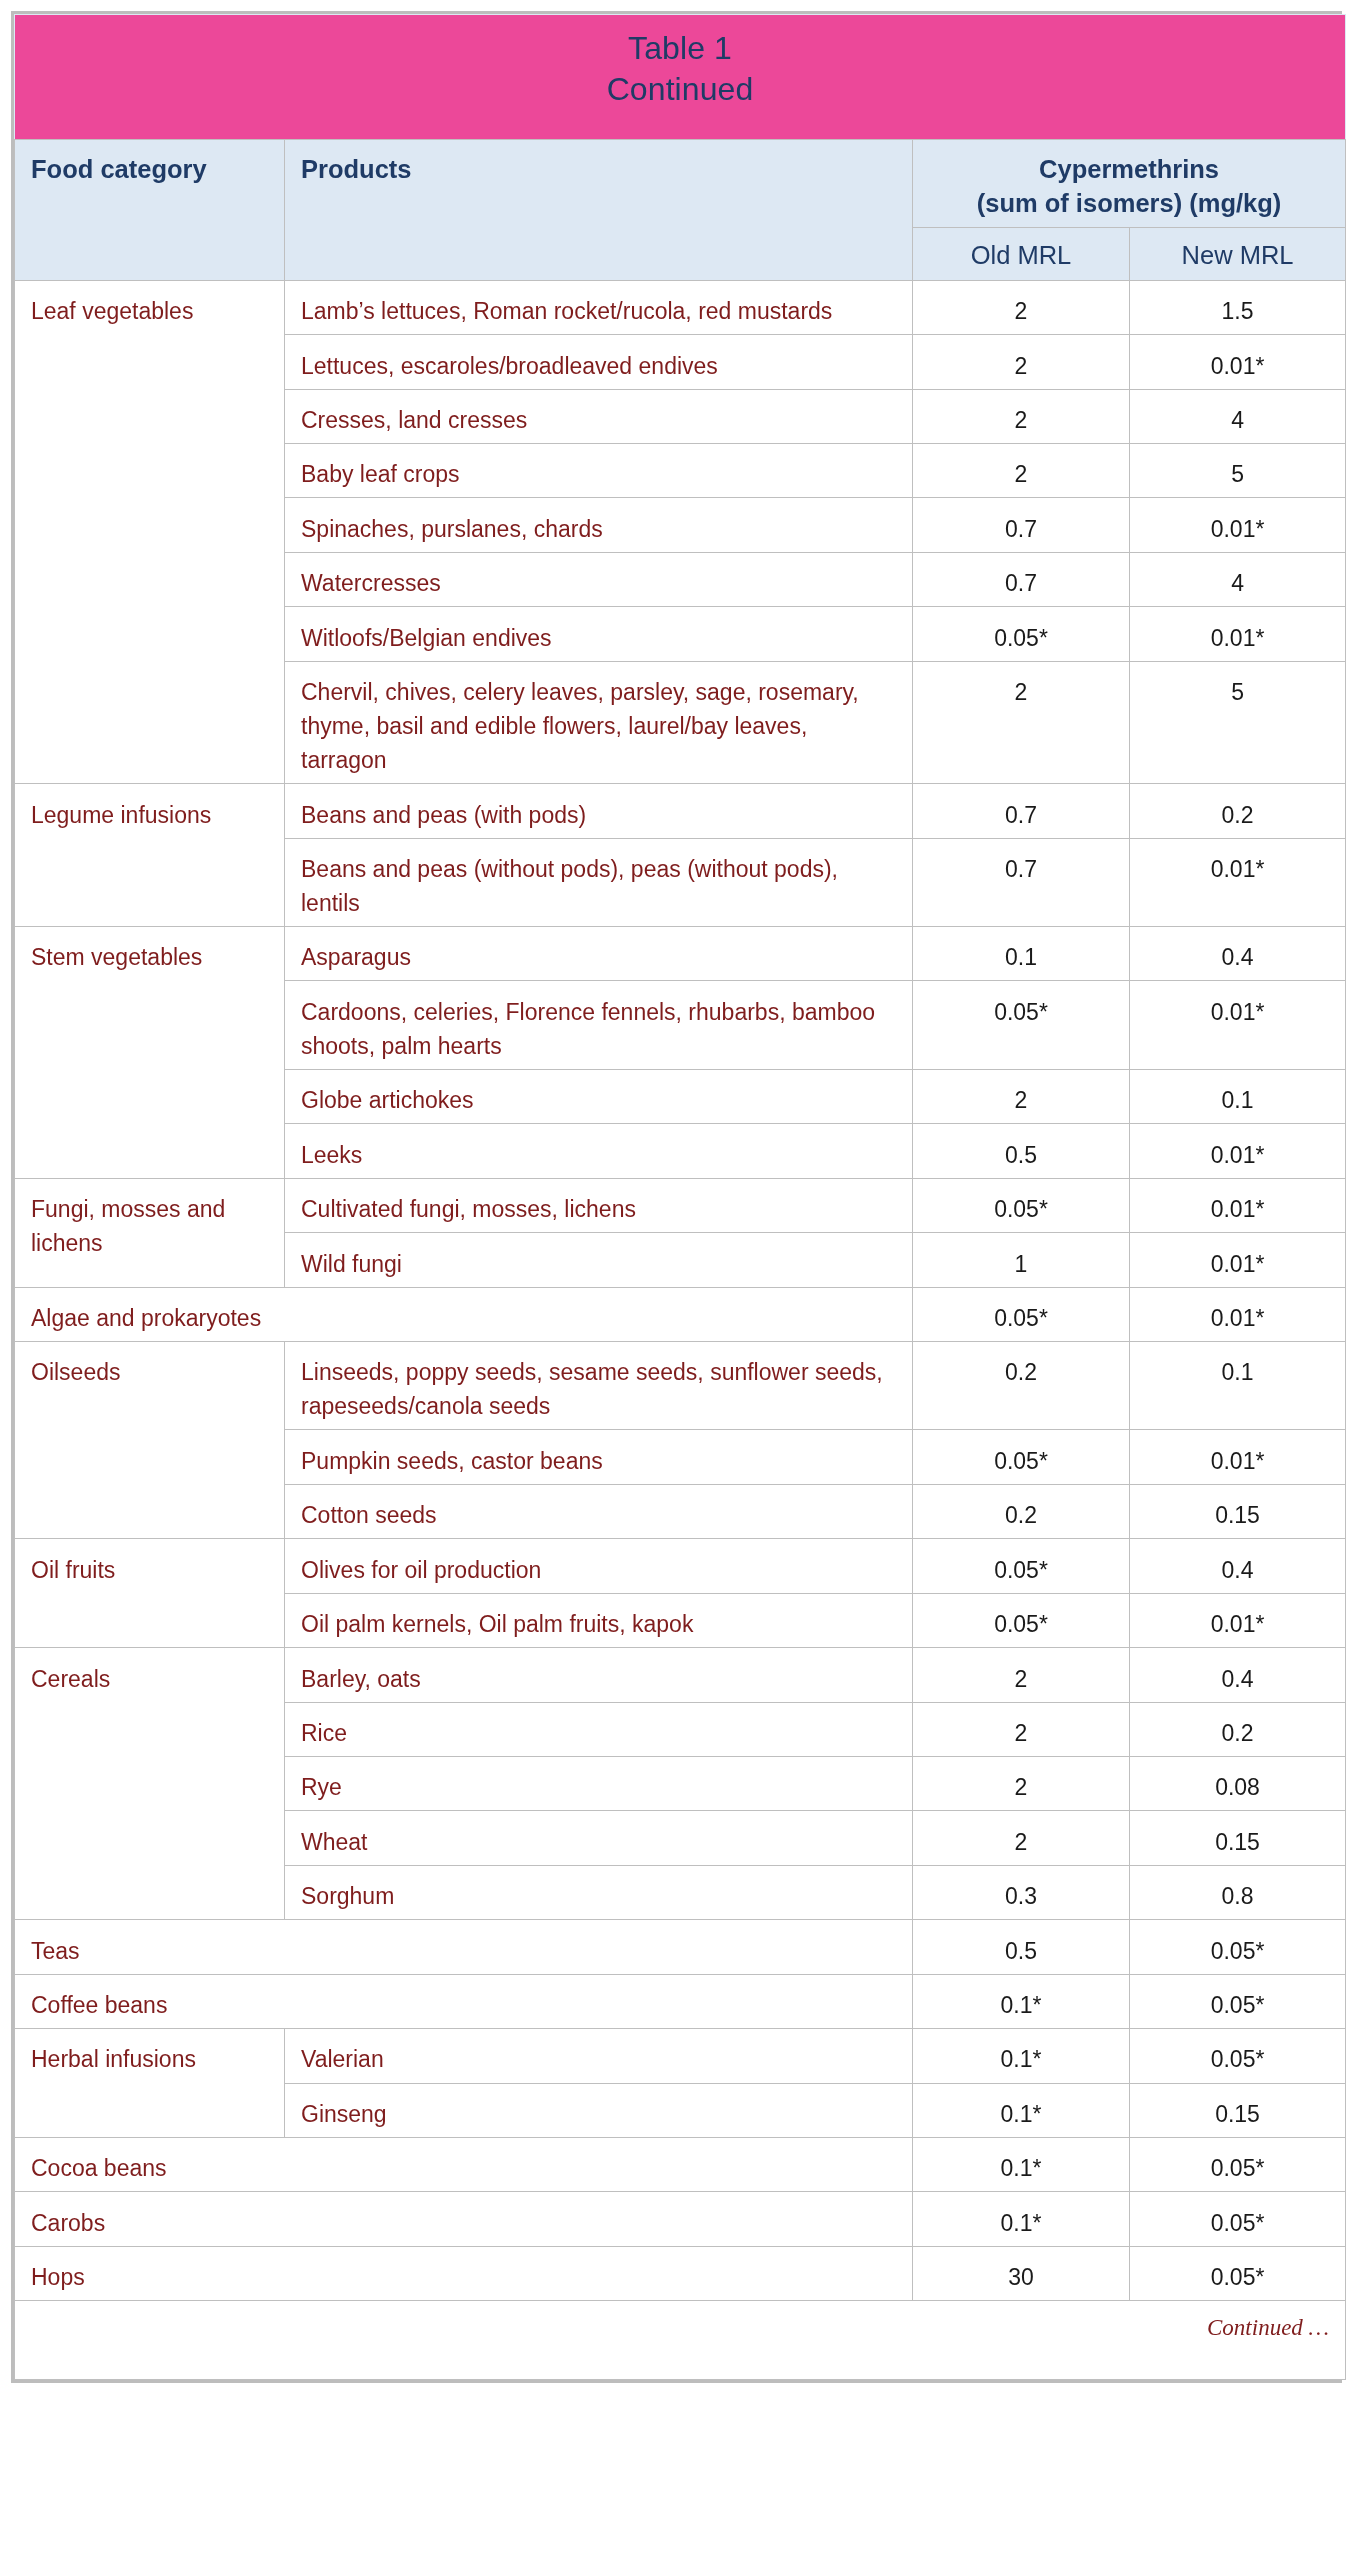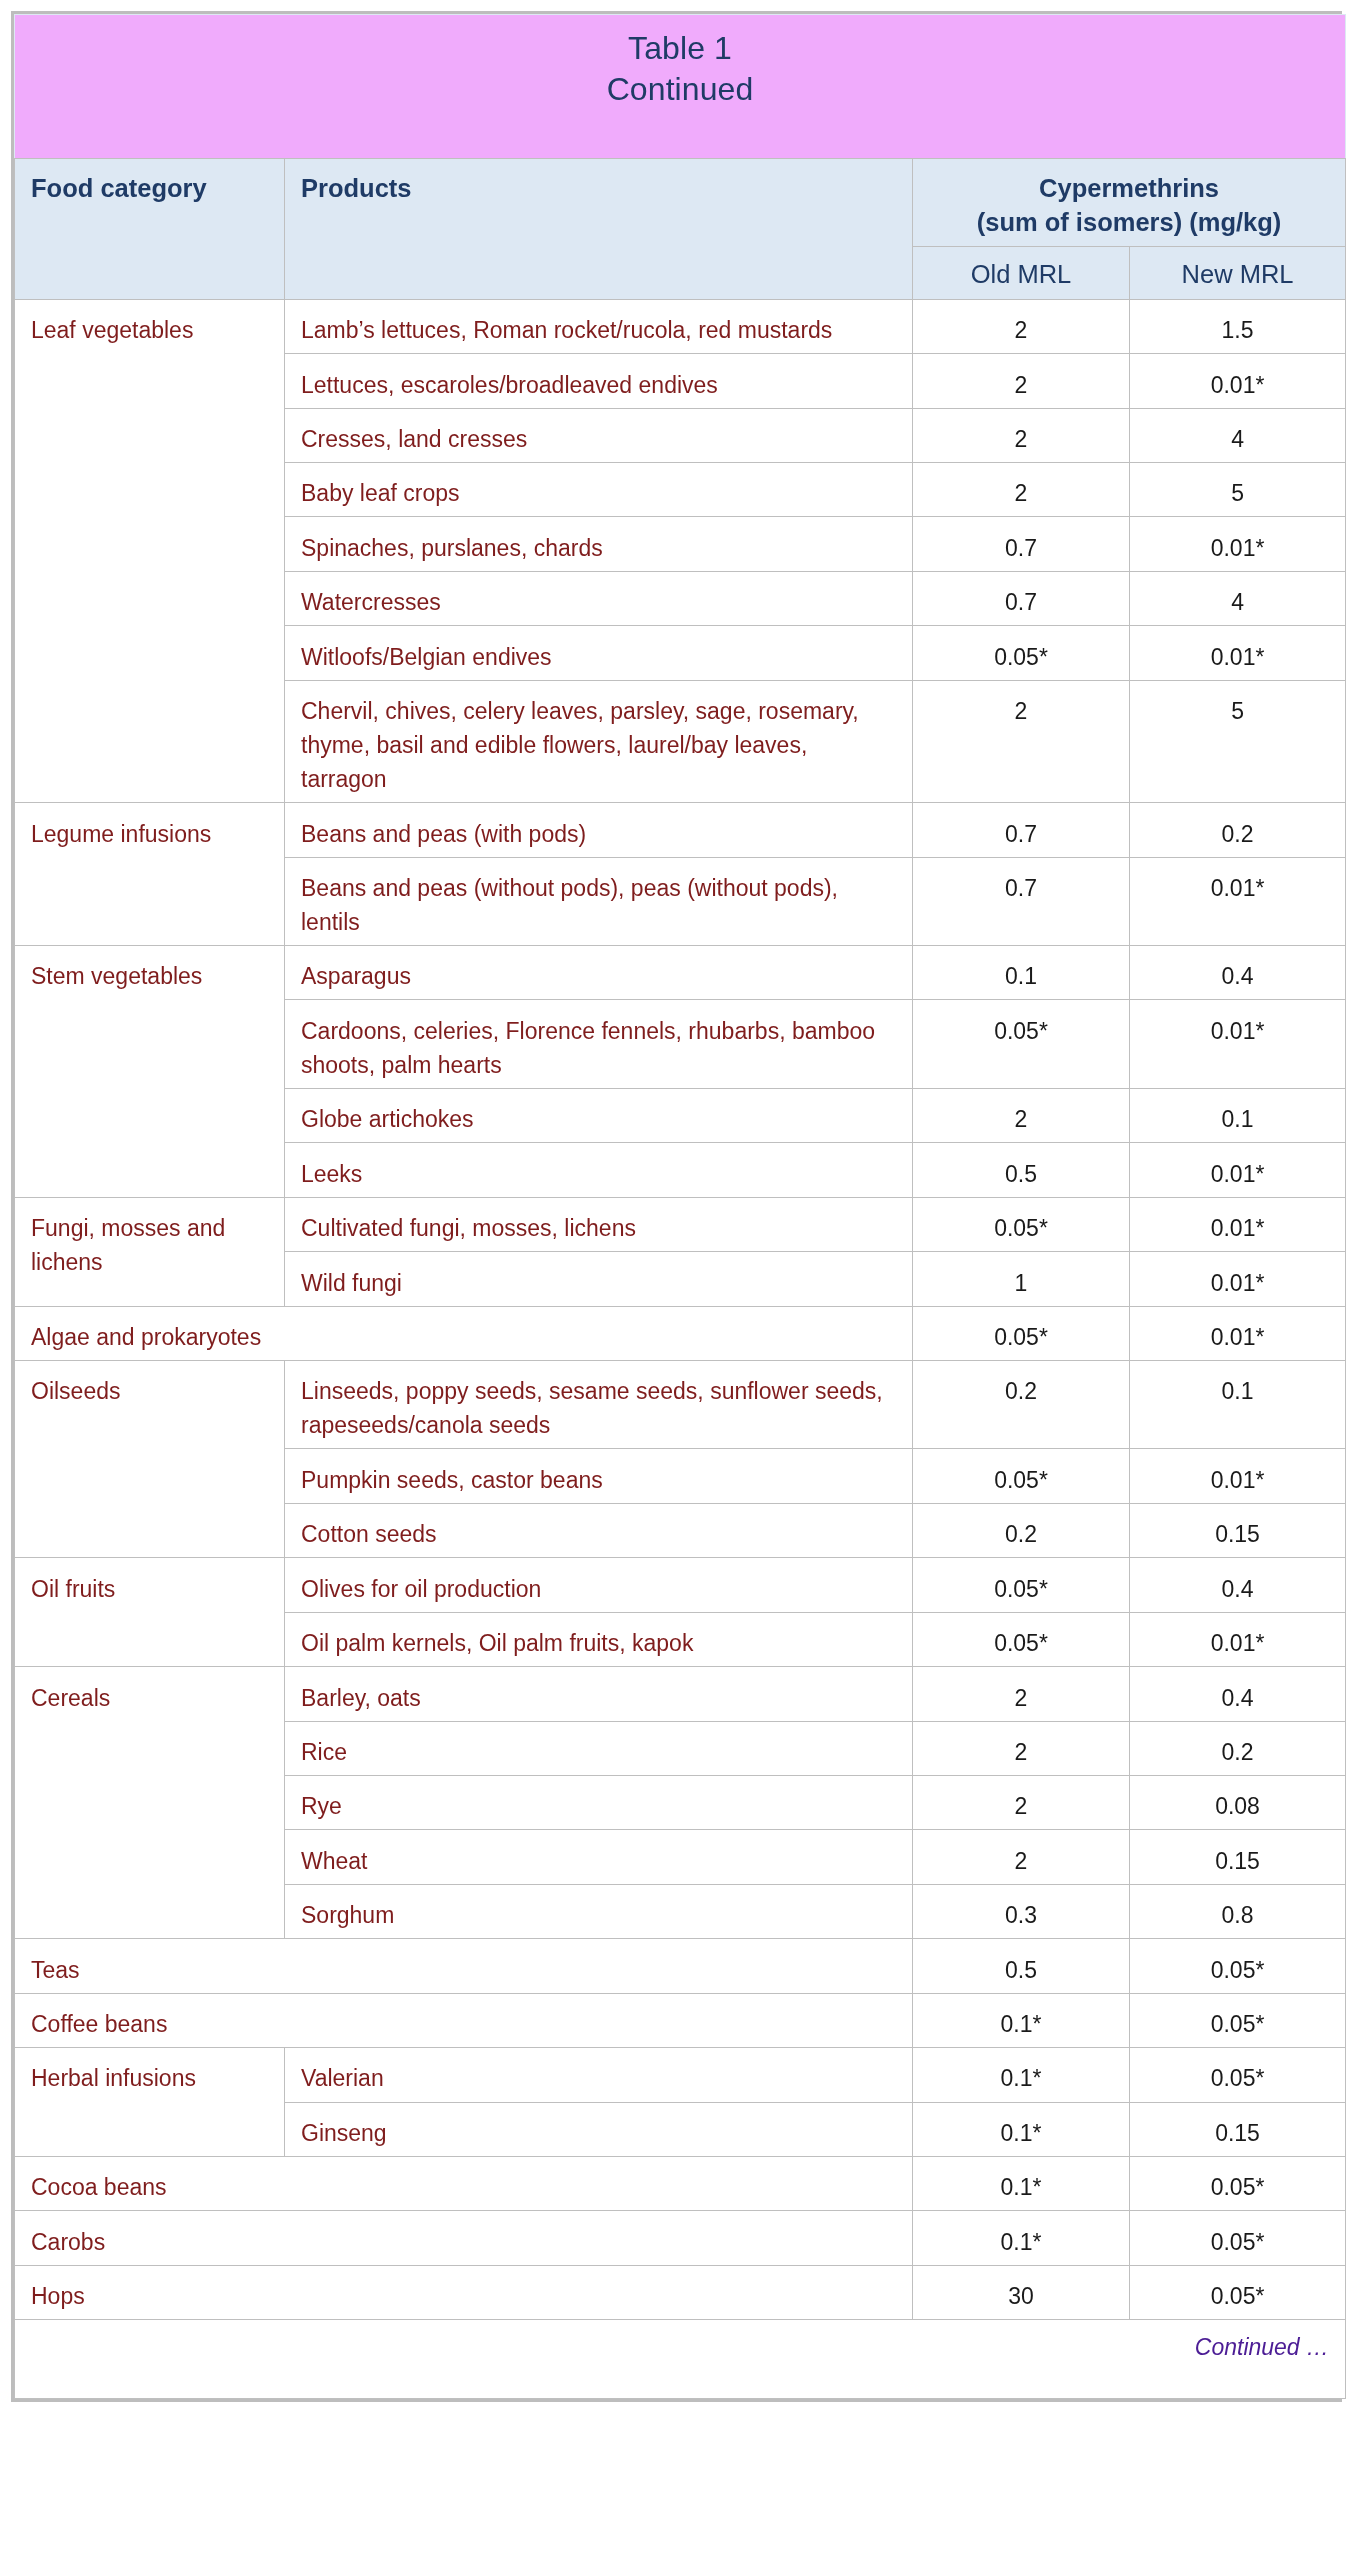--- a/index.html
+++ b/index.html
@@ -40,27 +40,27 @@
   }
 
   
   col.c-cat { width: 270px; }
   col.c-prod { width: 628px; }
   col.c-old { width: 217px; }
   col.c-new { width: 216px; }
 
   
   .title-cell {
-    background: #f0abfc;
+    background: #ec4899;
     border: 1.8px solid #dde8f3 !important;
     border-bottom: 1.8px solid #bfbfbf !important;
     text-align: center;
     vertical-align: middle;
     padding: 22px 12px 24px 12px;
-    height: 144px;
+    height: 125px;
   }
   .title-line1,
   .title-line2 {
     color: #1f3b66;
     font-size: 32px;
     line-height: 1.26;
     font-weight: 400;
     letter-spacing: 0.1px;
   }
 
@@ -111,24 +111,25 @@
 
   td.rowspan-cat {
     vertical-align: top;
   }
 
   
   td.footer-cell {
     text-align: right;
     font-style: italic;
     font-size: 23px;
-    color: #4c1d95;
+    color: #7f1d1d;
     padding: 24px 18px 20.7px 16px;
     height: 79px;
     vertical-align: middle;
+    font-family: Liberation Serif, serif;
   }
 </style>
 </head>
 <body>
 
 <div id="table-wrap">
   <table class="mrl">
     <colgroup>
       <col class="c-cat">
       <col class="c-prod">

